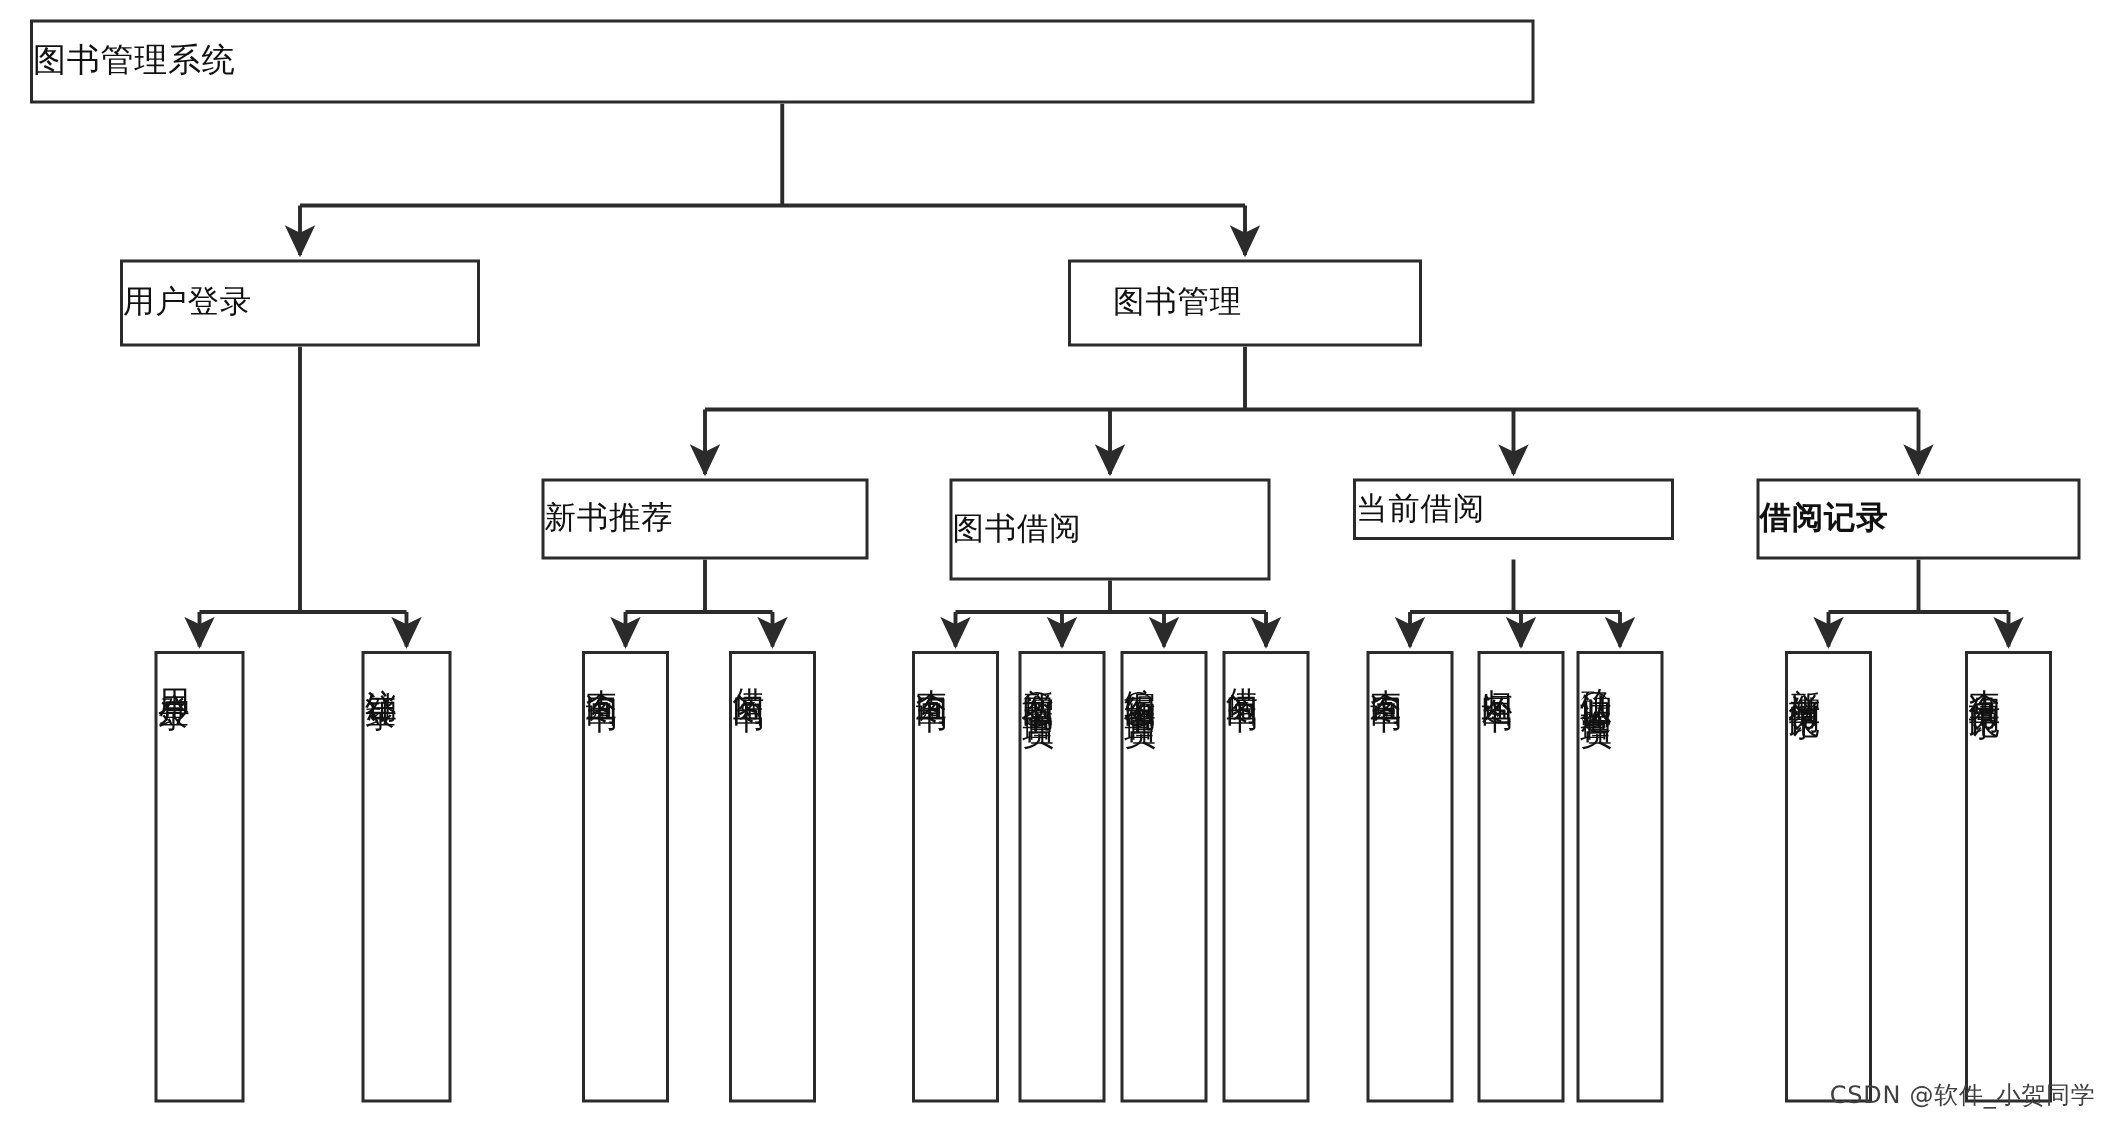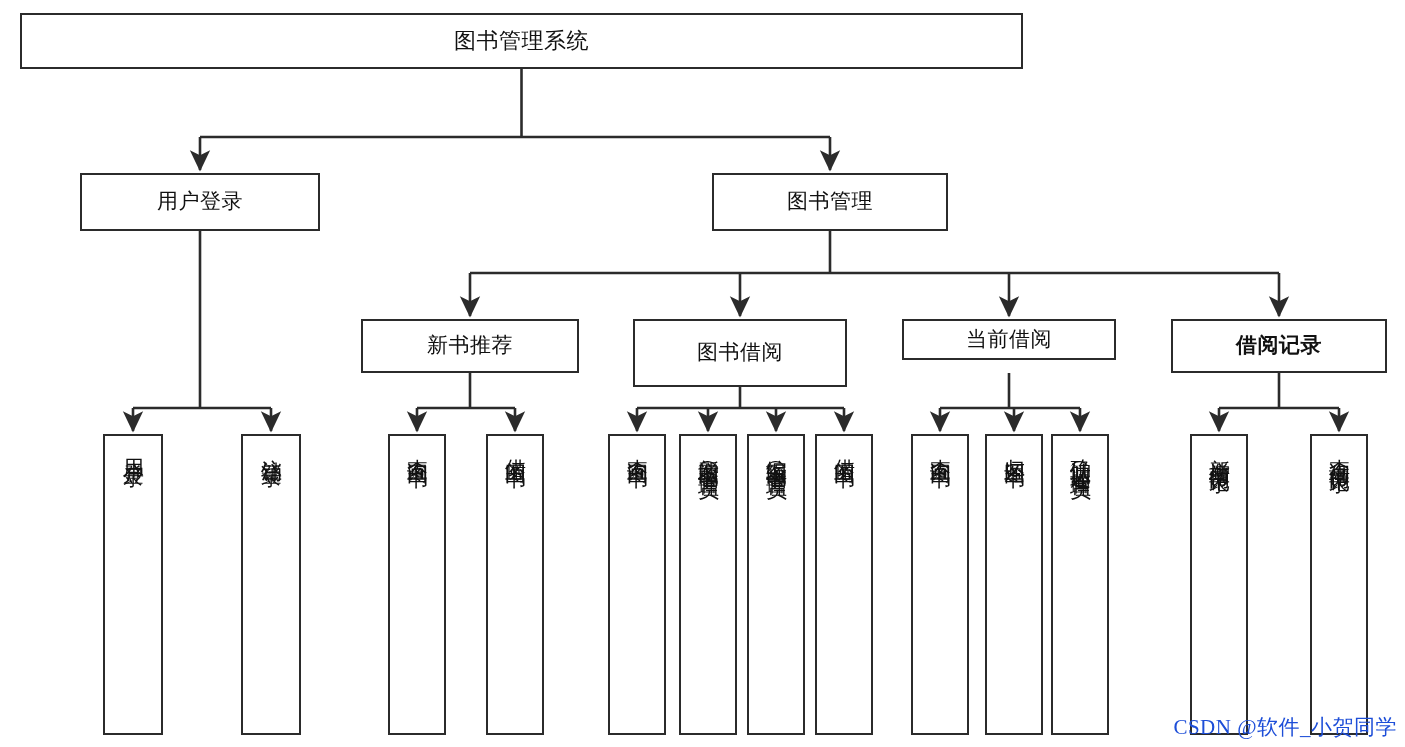--- a/index.html
+++ b/index.html
@@ -26,21 +26,20 @@
     width: 1405px;
     height: 747px;
   }
   .node {
     position: absolute;
     box-sizing: border-box;
     background: #ffffff;
     border: 2.5px solid #2b2b2b;
     display: flex;
     align-items: center;
-    justify-content: center;
     color: #111111;
     z-index: 2;
   }
   .node .label {
     display: block;
     text-align: center;
     line-height: 1.12;
     white-space: nowrap;
   }
   
@@ -61,26 +60,25 @@
     text-orientation: upright;
     font-size: 21px;
     line-height: 1.0;
     letter-spacing: 3px;
     white-space: nowrap;
   }
   .watermark {
     position: absolute;
     right: 8px;
     bottom: 6px;
-    font-size: 21px;
-    color: #1d4ed8;
+    font-size: 16px;
+    color: #404040;
     z-index: 5;
     white-space: nowrap;
     letter-spacing: 0.5px;
-    font-family: Liberation Serif, serif;
   }
 </style>
 </head>
 <body>
 
 <div id="canvas">
 
   <svg id="wires" viewBox="0 0 1405 747" xmlns="http://www.w3.org/2000/svg">
     <defs>
       <marker id="arrowhead" markerWidth="9" markerHeight="9" refX="7.6" refY="4.5" orient="auto" markerUnits="strokeWidth">
@@ -124,21 +122,21 @@
       </g>
   </svg>
 
   <div id="node-layer">
       <div class="node horiz root" style="left: 20px; top: 13px; width: 1003px; height: 56px;">
         <span class="label">图书管理系统</span>
       </div>
       <div class="node horiz" style="left: 80px; top: 173px; width: 240px; height: 58px;">
         <span class="label">用户登录</span>
       </div>
-      <div class="node horiz" style="left: 712px; top: 173px; width: 236px; height: 58px;">
+      <div class="node horiz" style="left: 712px; top: 173px; width: 236px; height: 58px; padding-left: 28px;">
         <span class="label">图书管理</span>
       </div>
       <div class="node horiz" style="left: 361px; top: 319px; width: 218px; height: 54px;">
         <span class="label">新书推荐</span>
       </div>
       <div class="node horiz" style="left: 633px; top: 319px; width: 214px; height: 68px;">
         <span class="label">图书借阅</span>
       </div>
       <div class="node horiz" style="left: 902px; top: 319px; width: 214px; height: 41px;">
         <span class="label">当前借阅</span>

